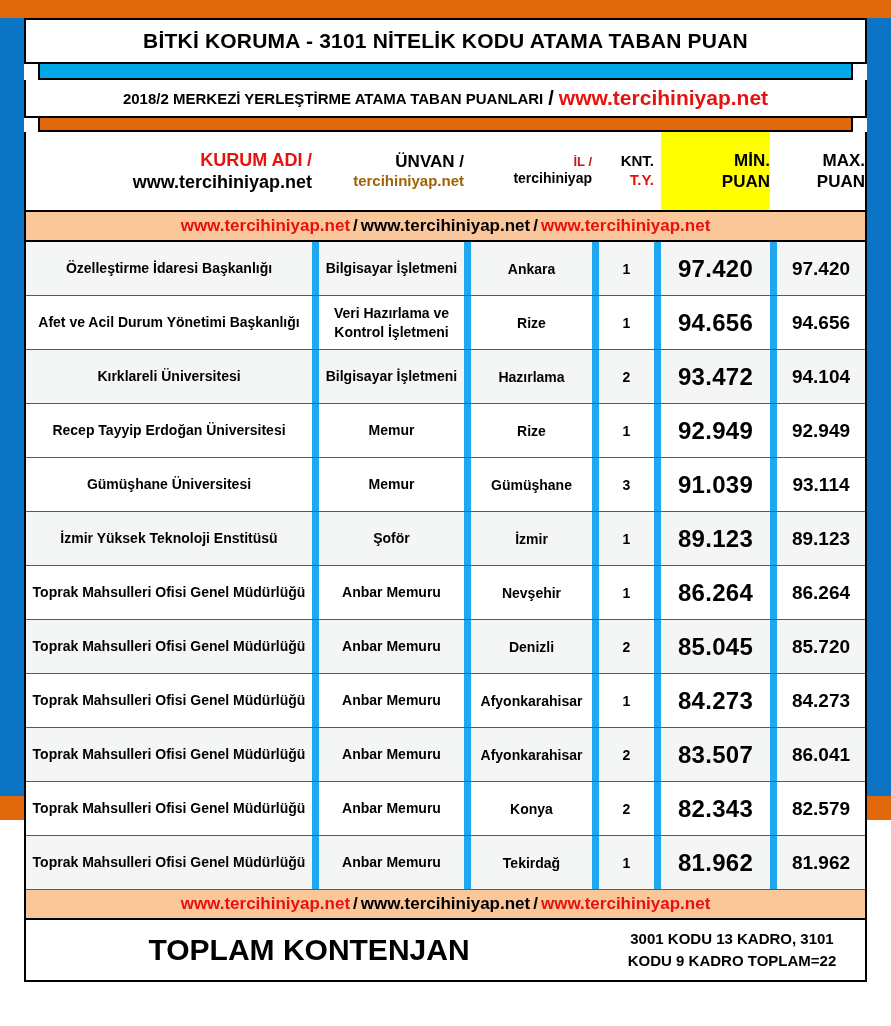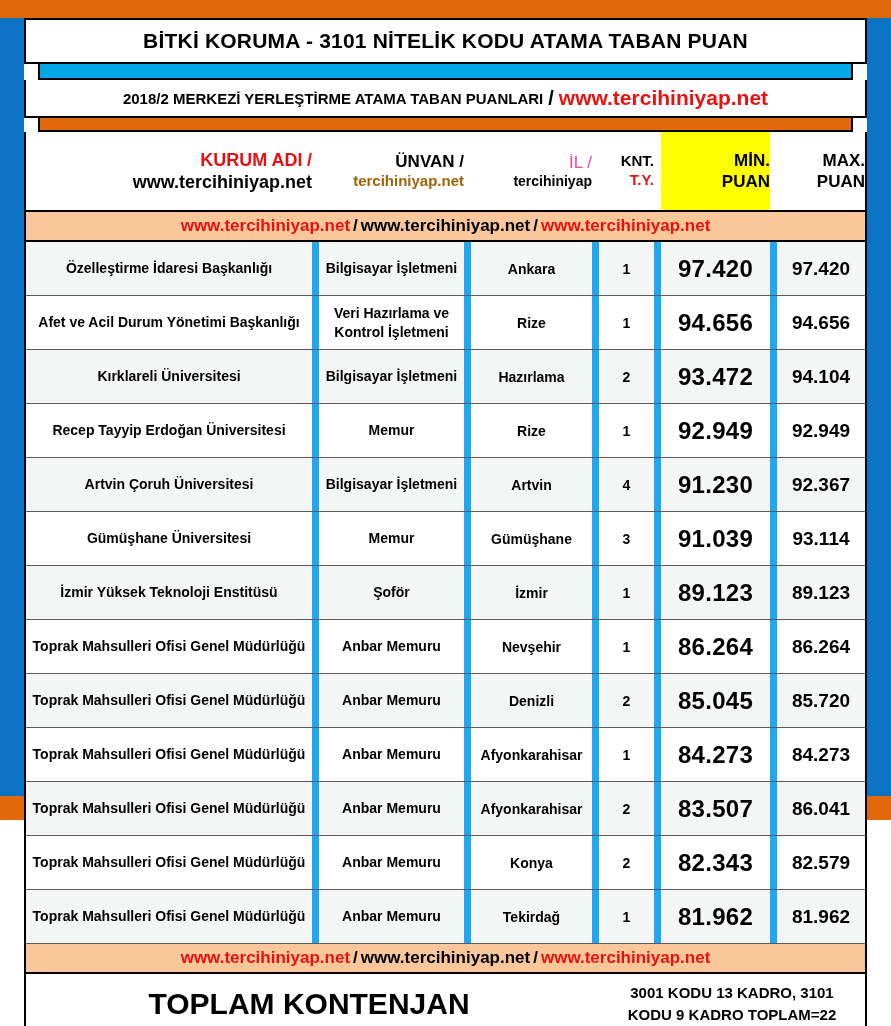--- a/index.html
+++ b/index.html
@@ -151,21 +151,21 @@
     vertical-align: middle;
     text-align: right;
   }
   tr.hdr td.sep { border-bottom: 2px solid #000; }
   .hdr-l1 { display:block; line-height: 1.25; }
   .hdr-l2 { display:block; line-height: 1.25; }
   .h-kurum-1 { font-size: 18px; font-weight: bold; color: #e8110f; }
   .h-kurum-2 { font-size: 18px; font-weight: bold; color: #000; }
   .h-unvan-1 { font-size: 17px; font-weight: bold; color: #000; }
   .h-unvan-2 { font-size: 15px; font-weight: bold; color: #a16207; }
-  .h-il-1    { font-size: 17px; font-weight: normal; color: #ec4899; }
+  .h-il-1    { font-size: 13px; font-weight: bold; color: #b91c1c; }
   .h-il-2    { font-size: 14px; font-weight: bold; color: #000; }
   .h-knt-1   { font-size: 15px; font-weight: bold; color: #000; }
   .h-knt-2   { font-size: 15px; font-weight: bold; color: #e8110f; }
   .h-min     { font-size: 17px; font-weight: bold; color: #000; }
   .h-max     { font-size: 17px; font-weight: bold; color: #000; }
   td.min-hdr { background: #ffff00 !important; }
 
   
   tr.banner td {
     background: #f9c79a;
@@ -348,33 +348,20 @@
               <td class="cell c-unvan">Memur</td>
               <td class="sep"></td>
               <td class="cell c-il">Rize</td>
               <td class="sep"></td>
               <td class="cell c-knt">1</td>
               <td class="sep"></td>
               <td class="cell c-min">92.949</td>
               <td class="sep"></td>
               <td class="cell c-max">92.949</td>
             </tr>
-            <tr class="data alt">
-              <td class="cell c-kurum">Artvin Çoruh Üniversitesi</td>
-              <td class="sep"></td>
-              <td class="cell c-unvan">Bilgisayar İşletmeni</td>
-              <td class="sep"></td>
-              <td class="cell c-il">Artvin</td>
-              <td class="sep"></td>
-              <td class="cell c-knt">4</td>
-              <td class="sep"></td>
-              <td class="cell c-min">91.230</td>
-              <td class="sep"></td>
-              <td class="cell c-max">92.367</td>
-            </tr>
             <tr class="data">
               <td class="cell c-kurum">Gümüşhane Üniversitesi</td>
               <td class="sep"></td>
               <td class="cell c-unvan">Memur</td>
               <td class="sep"></td>
               <td class="cell c-il">Gümüşhane</td>
               <td class="sep"></td>
               <td class="cell c-knt">3</td>
               <td class="sep"></td>
               <td class="cell c-min">91.039</td>

